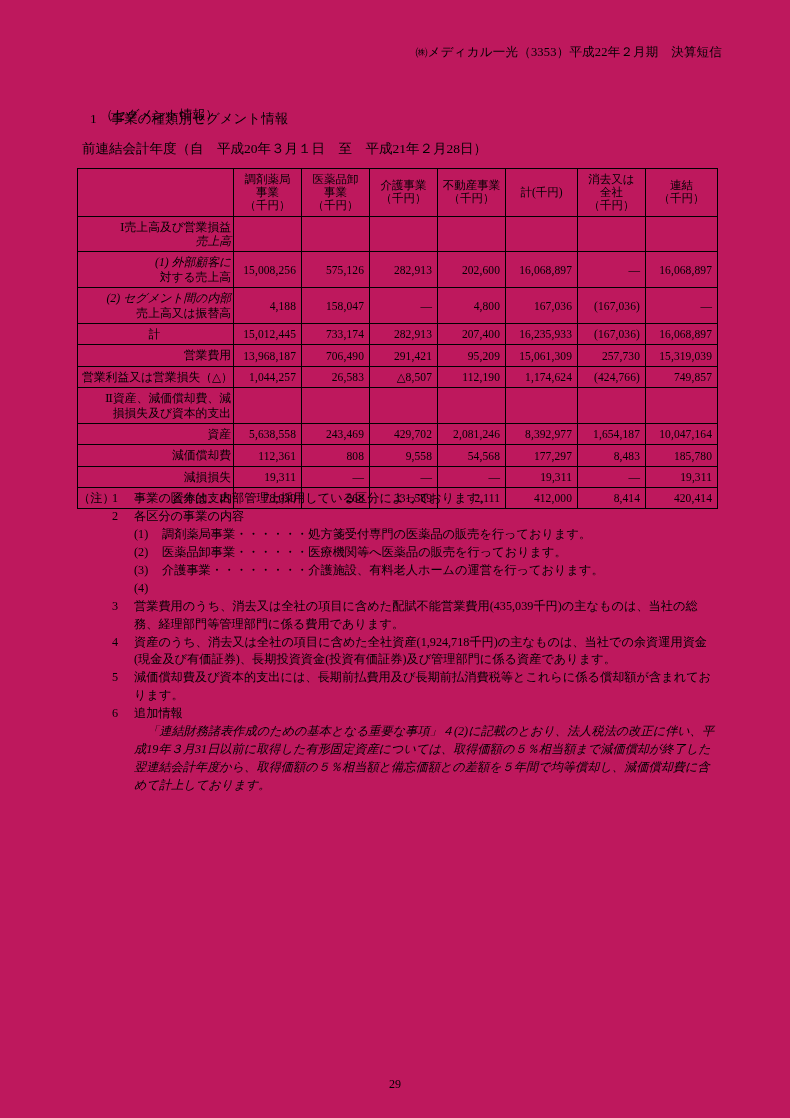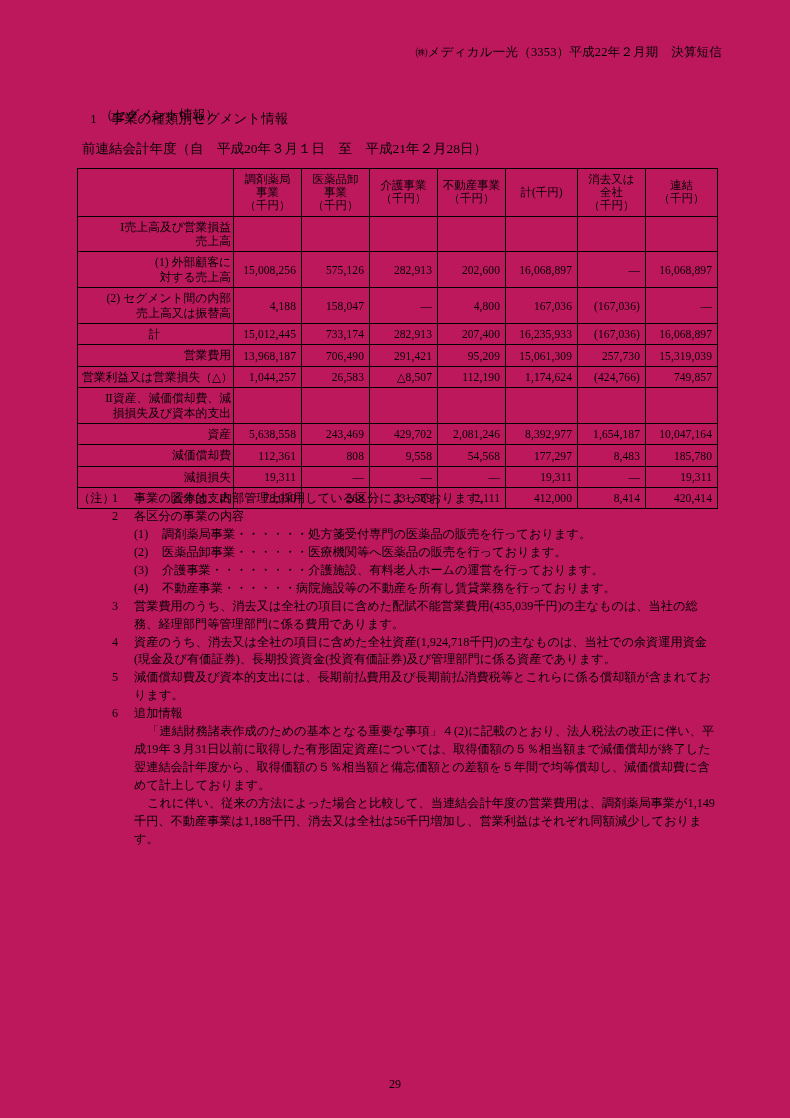--- a/index.html
+++ b/index.html
@@ -90,21 +90,21 @@
     white-space: nowrap;
   }
   td.lbl.center { text-align: center; padding-left: 0; }
   td.num {
     text-align: right;
     padding: 3px 5px 3px 2px;
     font-size: 11.5px;
     white-space: nowrap;
     letter-spacing: 0.1px;
   }
-  .ind1 { display: inline-block; padding-left: 16px; }
+  .ind1 { display: inline-block; padding-left: 16px; font-style: italic; }
   .ind2 { display: inline-block; padding-left: 20px; }
   .ind3 { display: inline-block; padding-left: 38px; }
   .rn { display: inline-block; width: 14px; }
   .l2 { line-height: 1.3; }
 
   
   .notes {
     position: absolute;
     top: 490px;
     left: 78px;
@@ -120,21 +120,21 @@
     flex: 0 0 auto;
     white-space: nowrap;
   }
   .note-body { flex: 1 1 auto; }
   .w-chu  { width: 34px; }
   .w-n    { width: 22px; }
   .w-sub  { width: 28px; }
   .pad-l1 { padding-left: 34px; }
   .pad-l2 { padding-left: 56px; }
   .indent-hang { padding-left: 56px; }
-  .para-indent { text-indent: 13px; }
+  .para-indent { text-indent: 13px; font-style: italic; }
 
   
   .page-num {
     position: absolute;
     bottom: 26px;
     left: 0;
     width: 100%;
     text-align: center;
     font-size: 12px;
   }
@@ -357,21 +357,20 @@
     <div class="note-row pad-l2">
       <span class="note-tag w-sub">(2)</span>
       <span class="note-body">医薬品卸事業・・・・・・医療機関等へ医薬品の販売を行っております。</span>
     </div>
     <div class="note-row pad-l2">
       <span class="note-tag w-sub">(3)</span>
       <span class="note-body">介護事業・・・・・・・・介護施設、有料老人ホームの運営を行っております。</span>
     </div>
     <div class="note-row pad-l2">
       <span class="note-tag w-sub">(4)</span>
-      <span class="note-body">不動産事業・・・・・・病院施設等の不動産を所有し賃貸業務を行っております。</span>
     </div>
 
     <div class="note-row pad-l1">
       <span class="note-tag w-n">3</span>
       <span class="note-body">営業費用のうち、消去又は全社の項目に含めた配賦不能営業費用(435,039千円)の主なものは、当社の総務、経理部門等管理部門に係る費用であります。</span>
     </div>
 
     <div class="note-row pad-l1">
       <span class="note-tag w-n">4</span>
       <span class="note-body">資産のうち、消去又は全社の項目に含めた全社資産(1,924,718千円)の主なものは、当社での余資運用資金(現金及び有価証券)、長期投資資金(投資有価証券)及び管理部門に係る資産であります。</span>
@@ -380,19 +379,18 @@
     <div class="note-row pad-l1">
       <span class="note-tag w-n">5</span>
       <span class="note-body">減価償却費及び資本的支出には、長期前払費用及び長期前払消費税等とこれらに係る償却額が含まれております。</span>
     </div>
 
     <div class="note-row pad-l1">
       <span class="note-tag w-n">6</span>
       <span class="note-body">追加情報</span>
     </div>
     <div class="indent-hang para-indent">「連結財務諸表作成のための基本となる重要な事項」４(2)に記載のとおり、法人税法の改正に伴い、平成19年３月31日以前に取得した有形固定資産については、取得価額の５％相当額まで減価償却が終了した翌連結会計年度から、取得価額の５％相当額と備忘価額との差額を５年間で均等償却し、減価償却費に含めて計上しております。</div>
-    <div class="indent-hang para-indent">これに伴い、従来の方法によった場合と比較して、当連結会計年度の営業費用は、調剤薬局事業が1,149千円、不動産事業は1,188千円、消去又は全社は56千円増加し、営業利益はそれぞれ同額減少しております。</div>
 
   </div>
 
   <div class="page-num">29</div>
 
 </div>
 
 </body></html>

